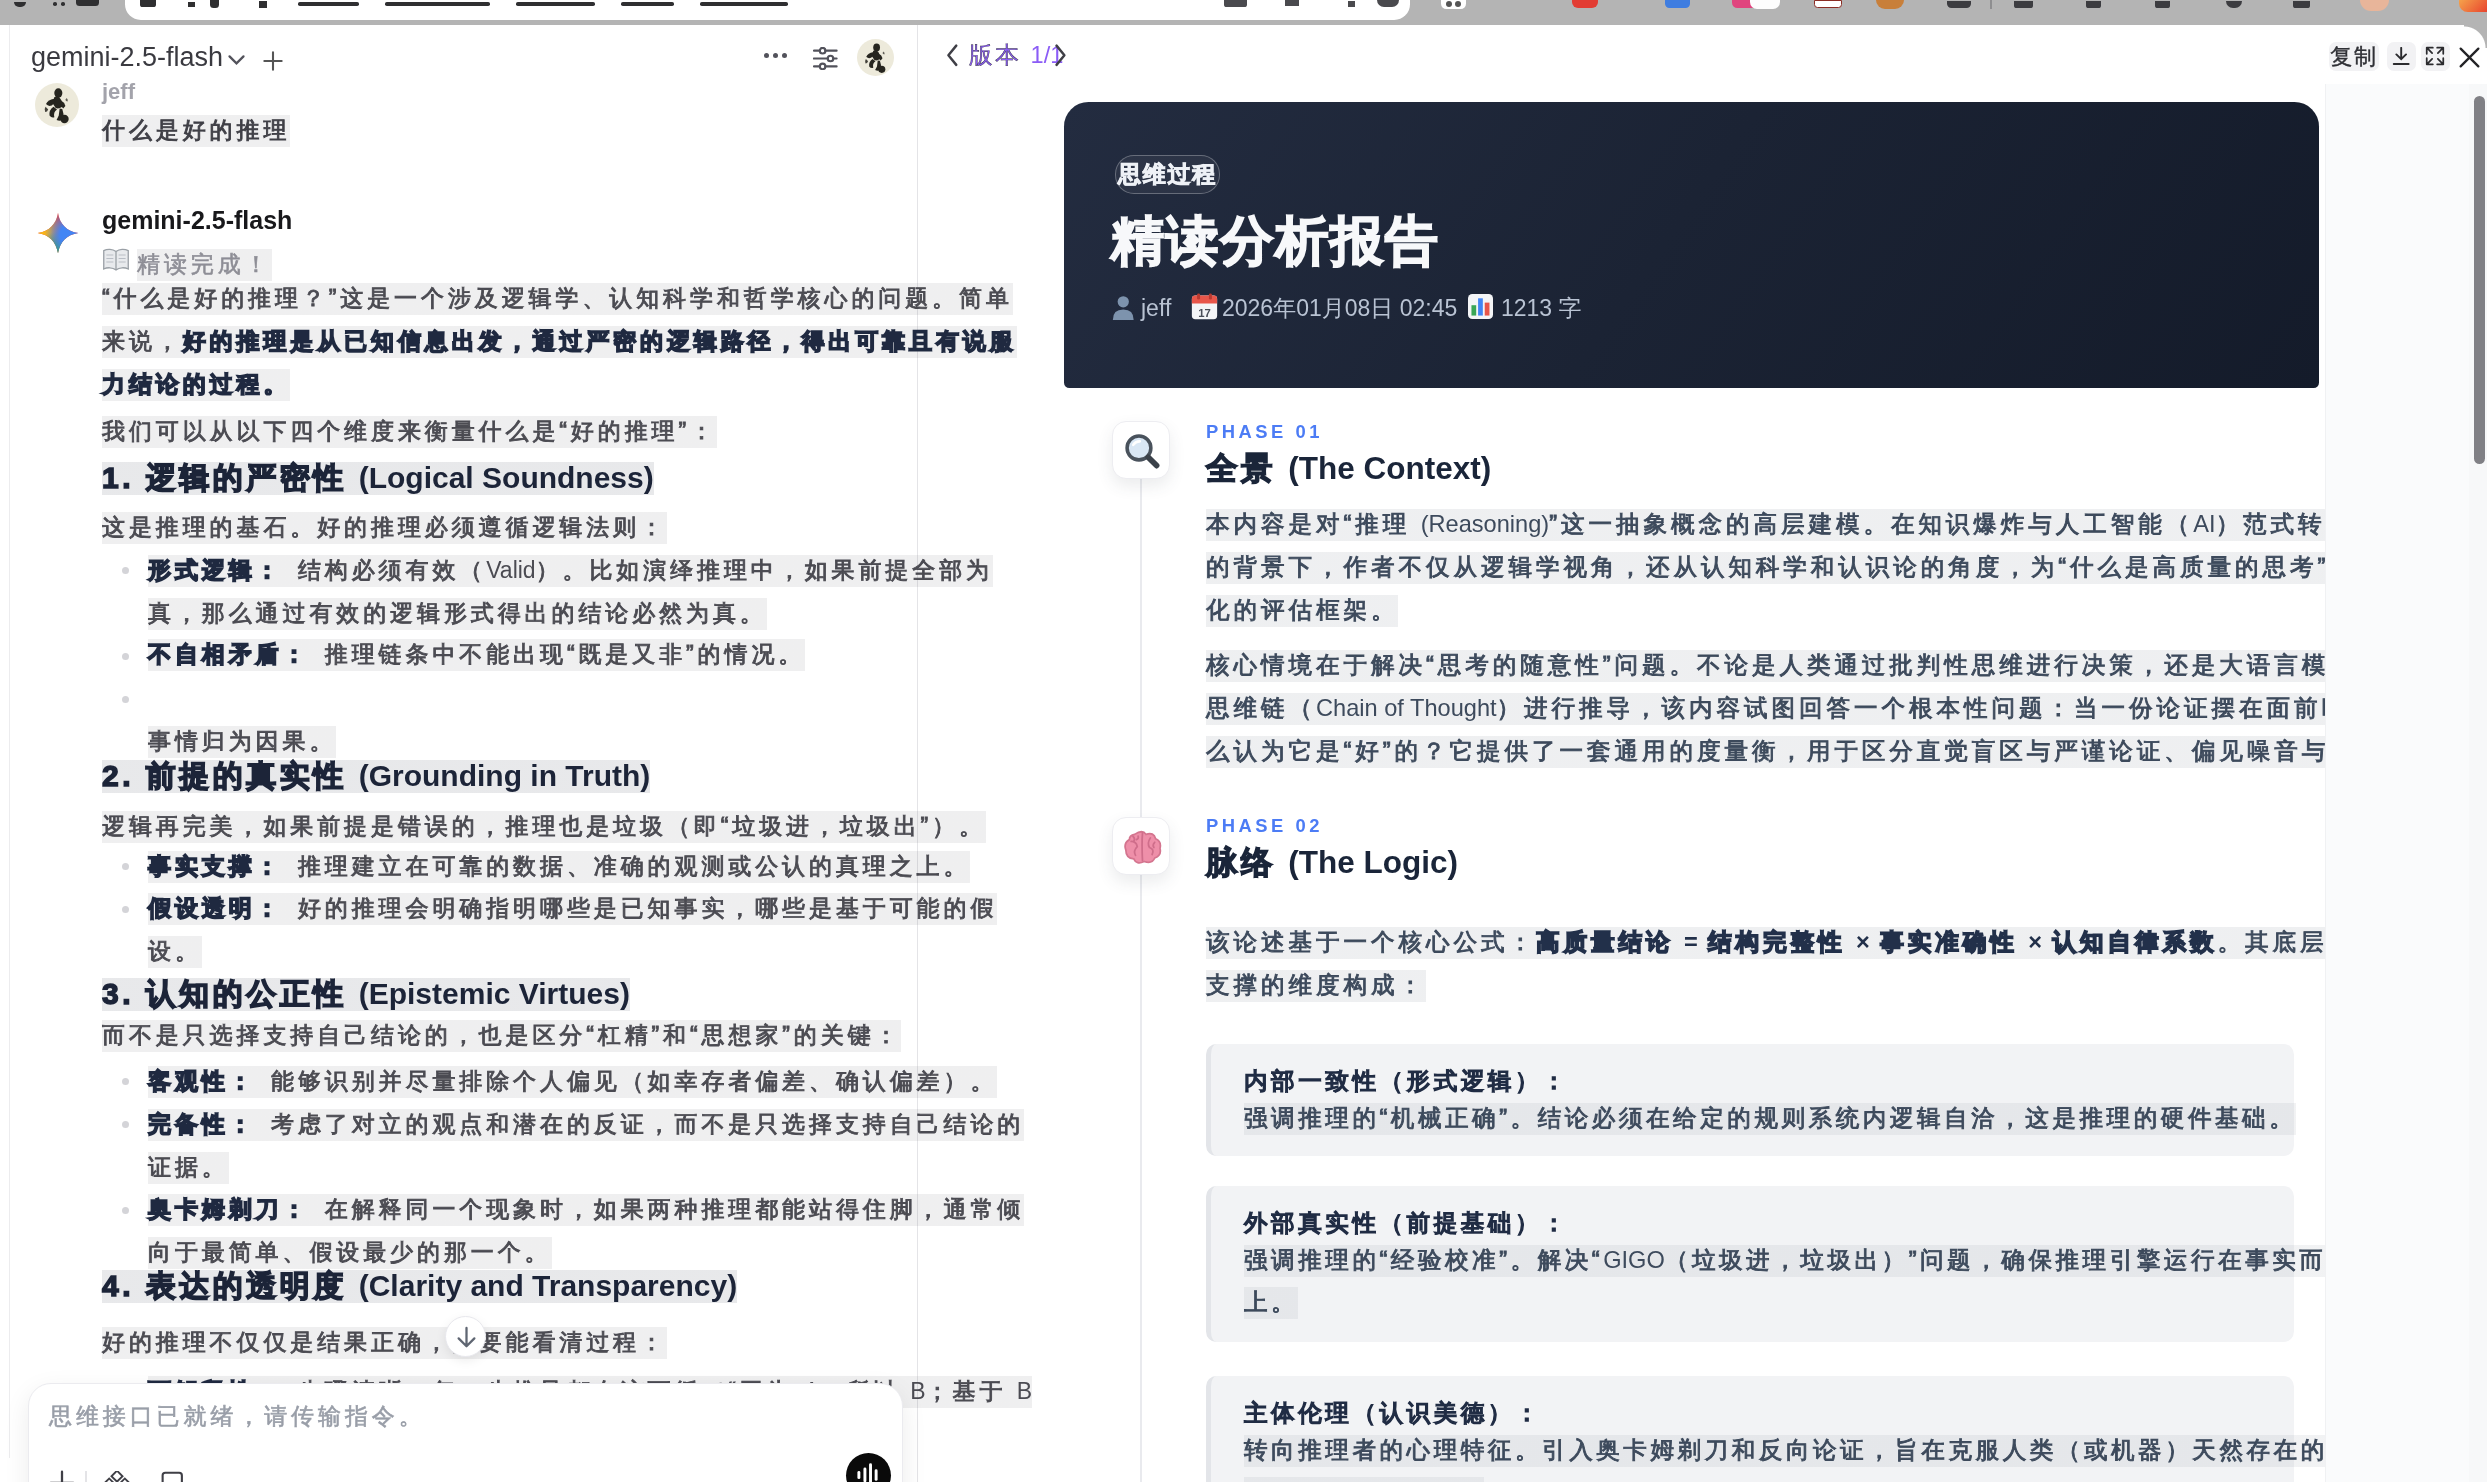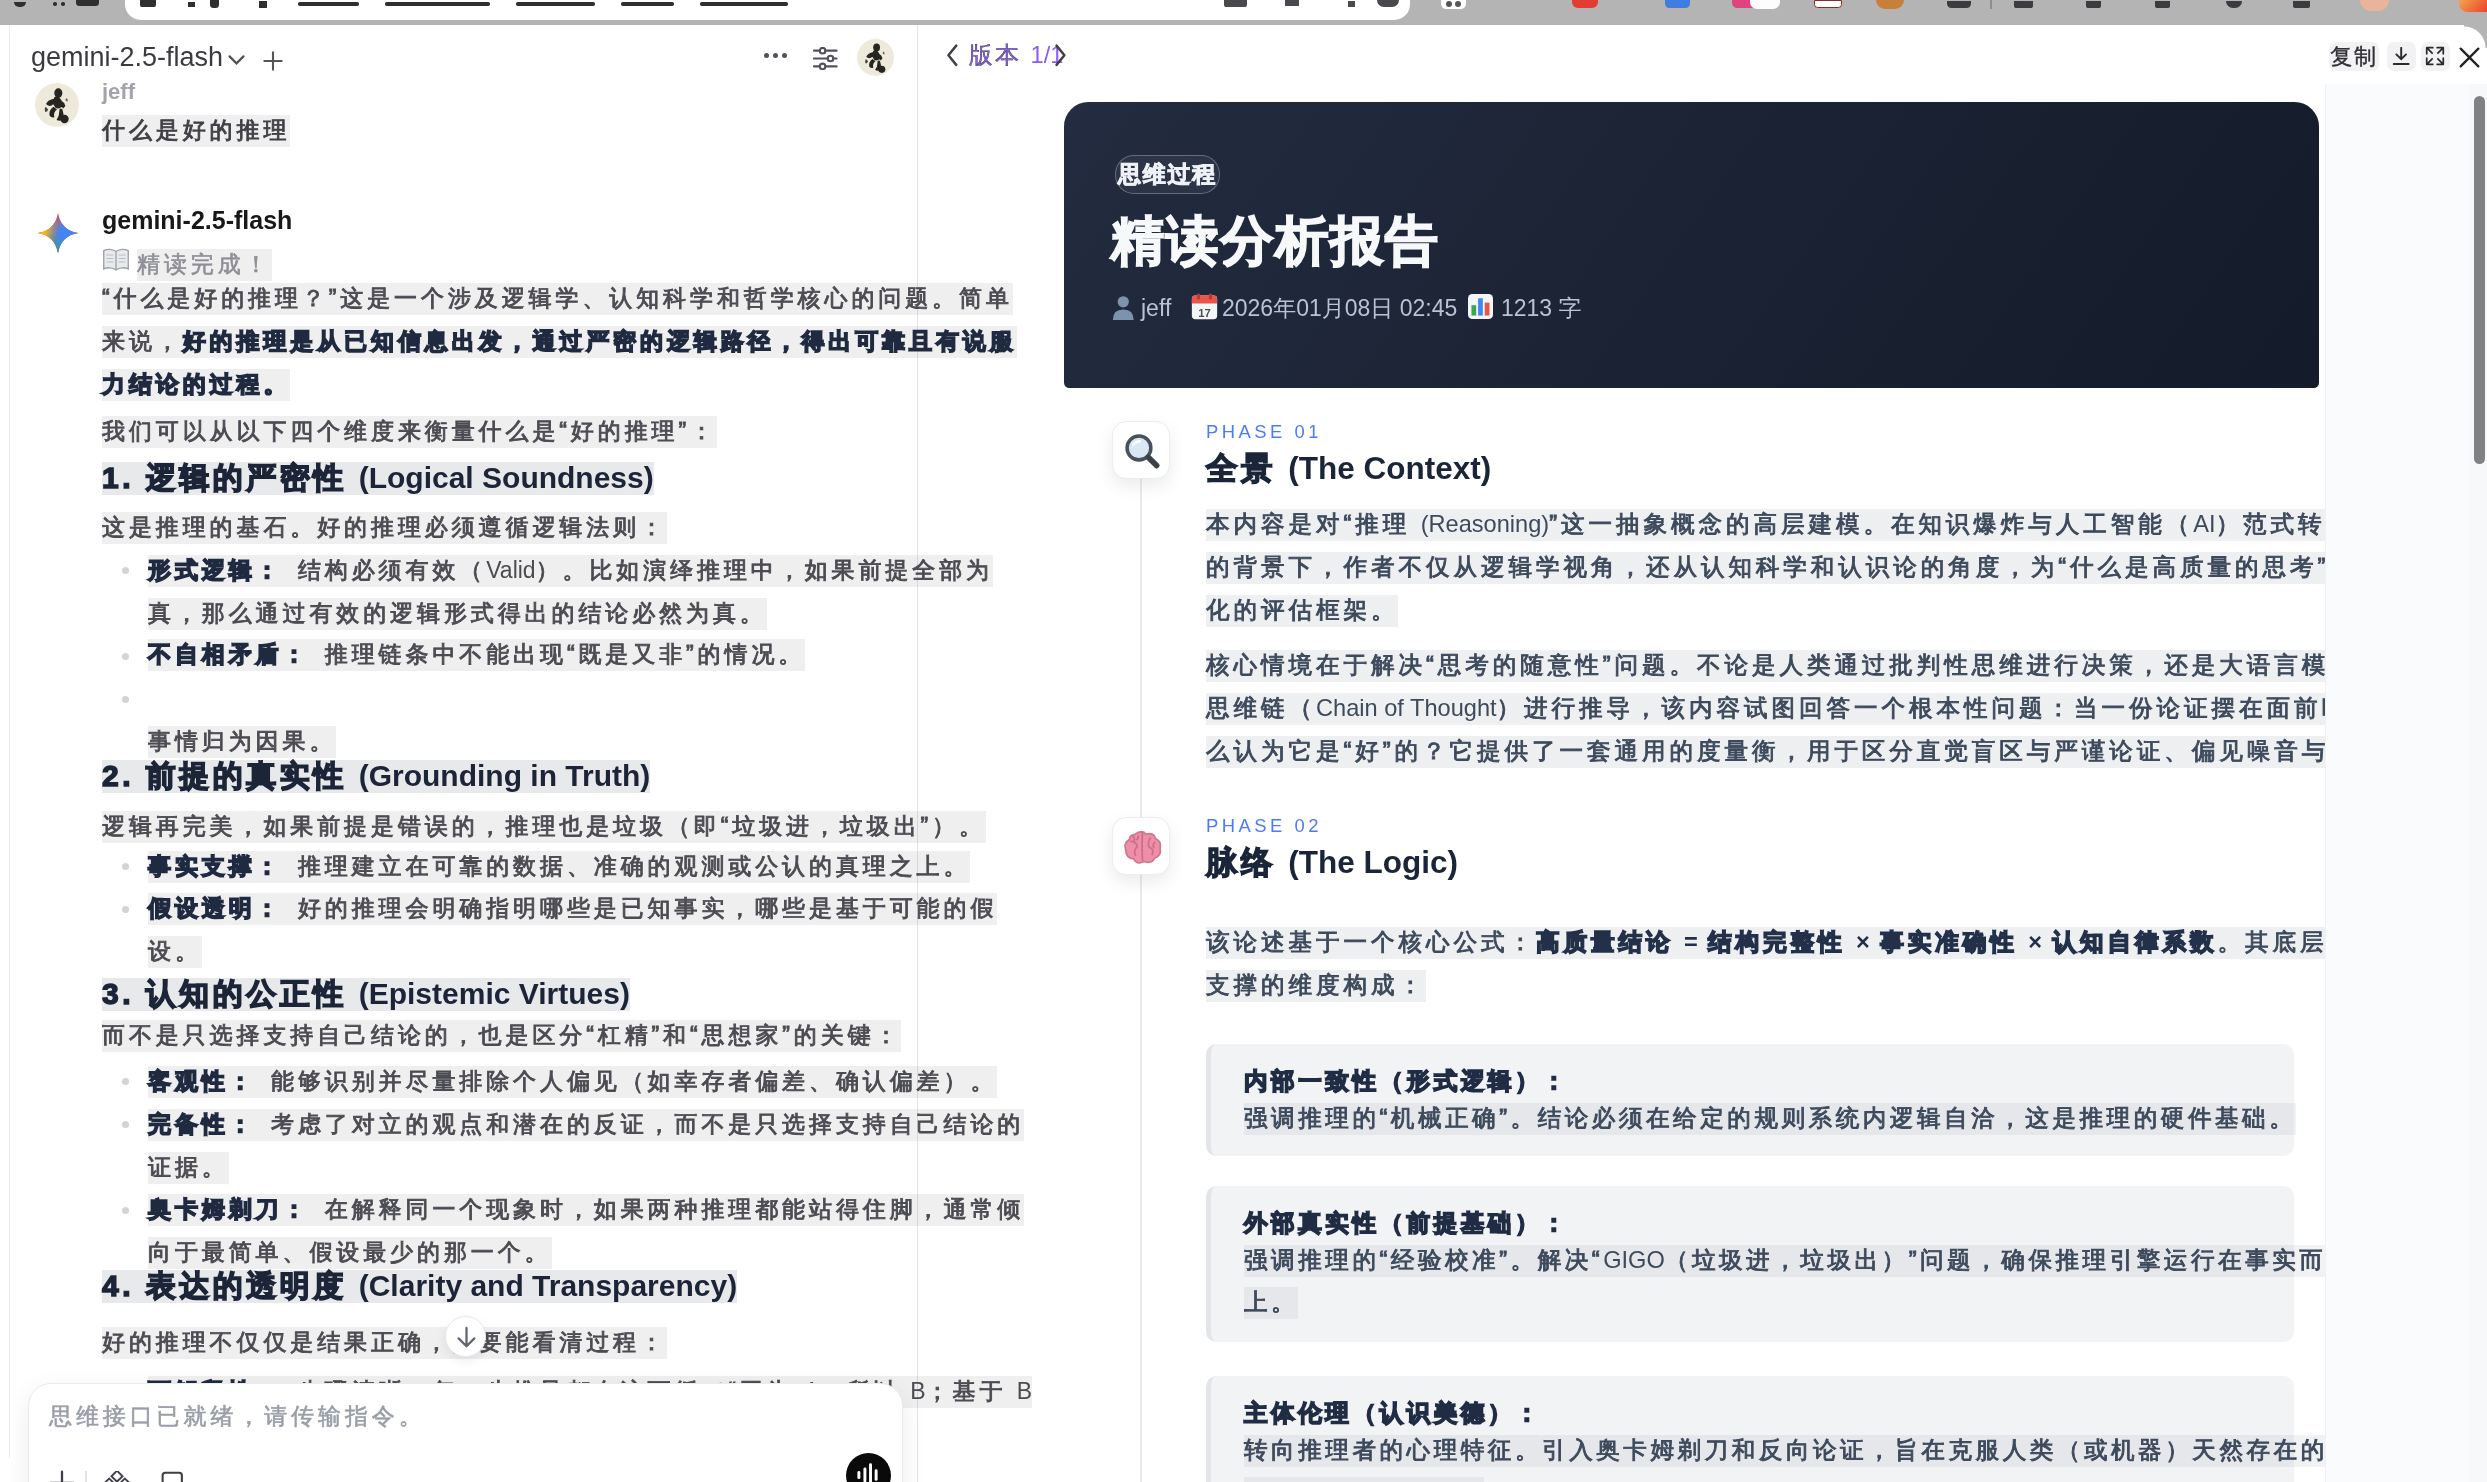--- a/index.html
+++ b/index.html
@@ -21,27 +21,27 @@
 .h3{letter-spacing:3.5px;color:#1c2438;font-size:30px;font-weight:700;line-height:40px;height:40px;-webkit-text-stroke:1.5px #1c2438;background:linear-gradient(180deg,rgba(28,36,56,0) 4.4px,rgba(28,36,56,0.1) 4.4px,rgba(28,36,56,0.1) 37px,rgba(28,36,56,0) 37px)}
 .dot{position:absolute;width:7px;height:7px;border-radius:50%;background:#d4d4d8}
 
 #inputbox{position:absolute;left:28px;top:1383px;width:875px;height:175px;background:#fff;border:1.8px solid #ebebef;border-radius:23px;box-shadow:0 8.8px 26px rgba(0,0,0,.08)}
 
 #doc{position:absolute;left:920px;top:0;width:1567px;height:1483px;background:#fff}
 #card{position:absolute;left:144px;top:102px;width:1255px;height:286px;border-radius:24.5px 24.5px 5.3px 5.3px;background:linear-gradient(125deg,#232c40 0%,#1b2334 48%,#141b2a 100%)}
 .pill{position:absolute;left:51px;top:53px;width:105px;height:39px;border:1.8px solid rgba(255,255,255,.28);background:rgba(255,255,255,.05);border-radius:19px;color:#eef1f6;font-size:23px;font-weight:700;line-height:36px;text-align:center;letter-spacing:1.8px;-webkit-text-stroke:0.9px #eef1f6}
 .cardtitle{position:absolute;left:47px;top:112px;font-size:53px;font-weight:700;line-height:54px;color:#f7f8fa;letter-spacing:1.8px;-webkit-text-stroke:1.6px #f7f8fa;white-space:nowrap}
 .meta{position:absolute;top:189px;height:35px;color:#b9c3d3;font-size:23px;line-height:35px;letter-spacing:0;white-space:nowrap}
-.phase{color:#4c7cf5;font-size:18.4px;font-weight:400;letter-spacing:3.5px;white-space:nowrap}
+.phase{color:#4c7cf5;font-size:18.4px;font-weight:700;letter-spacing:3.5px;white-space:nowrap}
 .ph-h{color:#1a2539;font-size:31.5px;font-weight:700;letter-spacing:3.5px;-webkit-text-stroke:1.4px #1a2539;white-space:nowrap}
 .dpar{color:#3d4a5c;font-size:23.6px;line-height:43px;letter-spacing:3.9px;-webkit-text-stroke:0.9px #3d4a5c;white-space:nowrap;background:linear-gradient(180deg,rgba(61,74,92,0) 6.1px,rgba(61,74,92,0.085) 6.1px,rgba(61,74,92,0.085) 38px,rgba(61,74,92,0) 38px)}
 .dpar .b{font-weight:700;color:#22304a;-webkit-text-stroke:1.5px #22304a}
 .icbox{position:absolute;left:192px;width:58px;height:58px;background:#fff;border:0.9px solid #ededf1;border-radius:14px;box-shadow:0 7px 15.8px rgba(60,64,80,.10)}
 .gbox{position:absolute;left:286px;width:1088px;background:#f2f3f5;border-left:5.3px solid #e3e5e9;border-radius:10.5px}
-.gbox .t{position:absolute;left:33px;top:15.8px;font-size:23.6px;font-weight:700;color:#202c44;letter-spacing:3.5px;-webkit-text-stroke:1.5px #202c44;line-height:43px;white-space:nowrap}
+.gbox .t{position:absolute;left:33px;top:15.8px;font-size:23.6px;font-weight:400;color:#202c44;letter-spacing:3.5px;-webkit-text-stroke:1.5px #202c44;line-height:43px;white-space:nowrap}
 .gbox .x{position:absolute;left:33px;font-size:23.6px;color:#3d4a5c;letter-spacing:3.5px;-webkit-text-stroke:0.9px #3d4a5c;line-height:43px;white-space:nowrap;background:linear-gradient(180deg,rgba(61,74,92,0) 6.1px,rgba(61,74,92,0.07) 6.1px,rgba(61,74,92,0.07) 38px,rgba(61,74,92,0) 38px)}
 #timeline{position:absolute;left:220px;top:450px;width:1.8px;height:1033px;background:#e9eaee}
 #sidebg{position:absolute;left:1405px;top:84px;width:163px;height:1398px;background:#fafbfc;border-left:0.9px solid #f0f1f3}
 #scrolltrack{position:absolute;left:1549px;top:84px;width:18.4px;height:1398px;background:#f7f8f9}
 #scrollthumb{position:absolute;left:1554px;top:96px;width:11.4px;height:368px;background:#808085;border-radius:6.1px}
 </style>
 </head>
 <body>
 <div id="strip">
   <div class="bar"></div>

